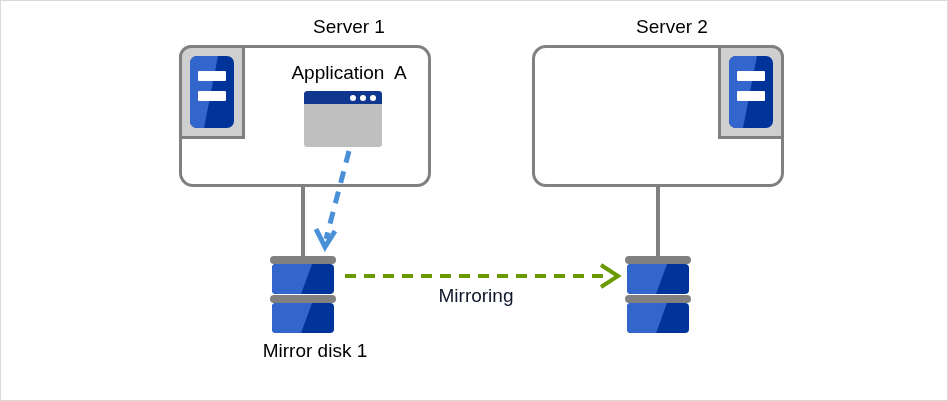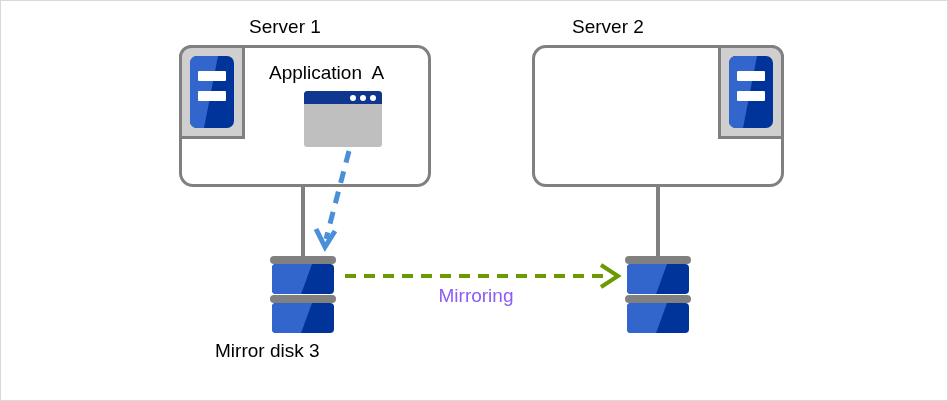--- a/index.html
+++ b/index.html
@@ -20,31 +20,31 @@
     overflow: hidden;
   }
 
   
   .label {
     position: absolute;
     color: #000000;
     font-size: 19px;
     line-height: 24px;
     white-space: pre;
-    text-align: left;
+    text-align: center;
   }
   .label-server1 { left: 248px; top: 14px; width: 200px; }
   .label-server2 { left: 571px; top: 14px; width: 200px; }
   .label-app     { left: 268px; top: 60px; width: 160px; }
   .label-disk1   { left: 214px; top: 338px; width: 200px; }
   .label-disk2   { left: 568px; top: 338px; width: 200px; }
   .label-mirroring {
     position: absolute;
     left: 375px; top: 283px; width: 200px;
-    color: #8b5cf6;
+    color: #0f172a;
     font-size: 19px;
     line-height: 24px;
     text-align: center;
     white-space: pre;
   }
 
   
   .server-box {
     position: absolute;
     border: 3px solid #808080;
@@ -221,21 +221,21 @@
 
   <div class="connector connector-1"></div>
   <div class="connector connector-2"></div>
 
   <div class="disk-stack disk1-stack">
     <div class="disk-cap disk-cap-1"></div>
     <div class="disk-body disk-body-1"></div>
     <div class="disk-cap disk-cap-2"></div>
     <div class="disk-body disk-body-2"></div>
   </div>
-  <div class="label label-disk1">Mirror disk 3</div>
+  <div class="label label-disk1">Mirror disk 1</div>
 
   <div class="disk-stack disk2-stack">
     <div class="disk-cap disk-cap-1"></div>
     <div class="disk-body disk-body-1"></div>
     <div class="disk-cap disk-cap-2"></div>
     <div class="disk-body disk-body-2"></div>
   </div>
 
   <svg class="arrow-layer" width="948" height="401" viewBox="0 0 948 401">
 

